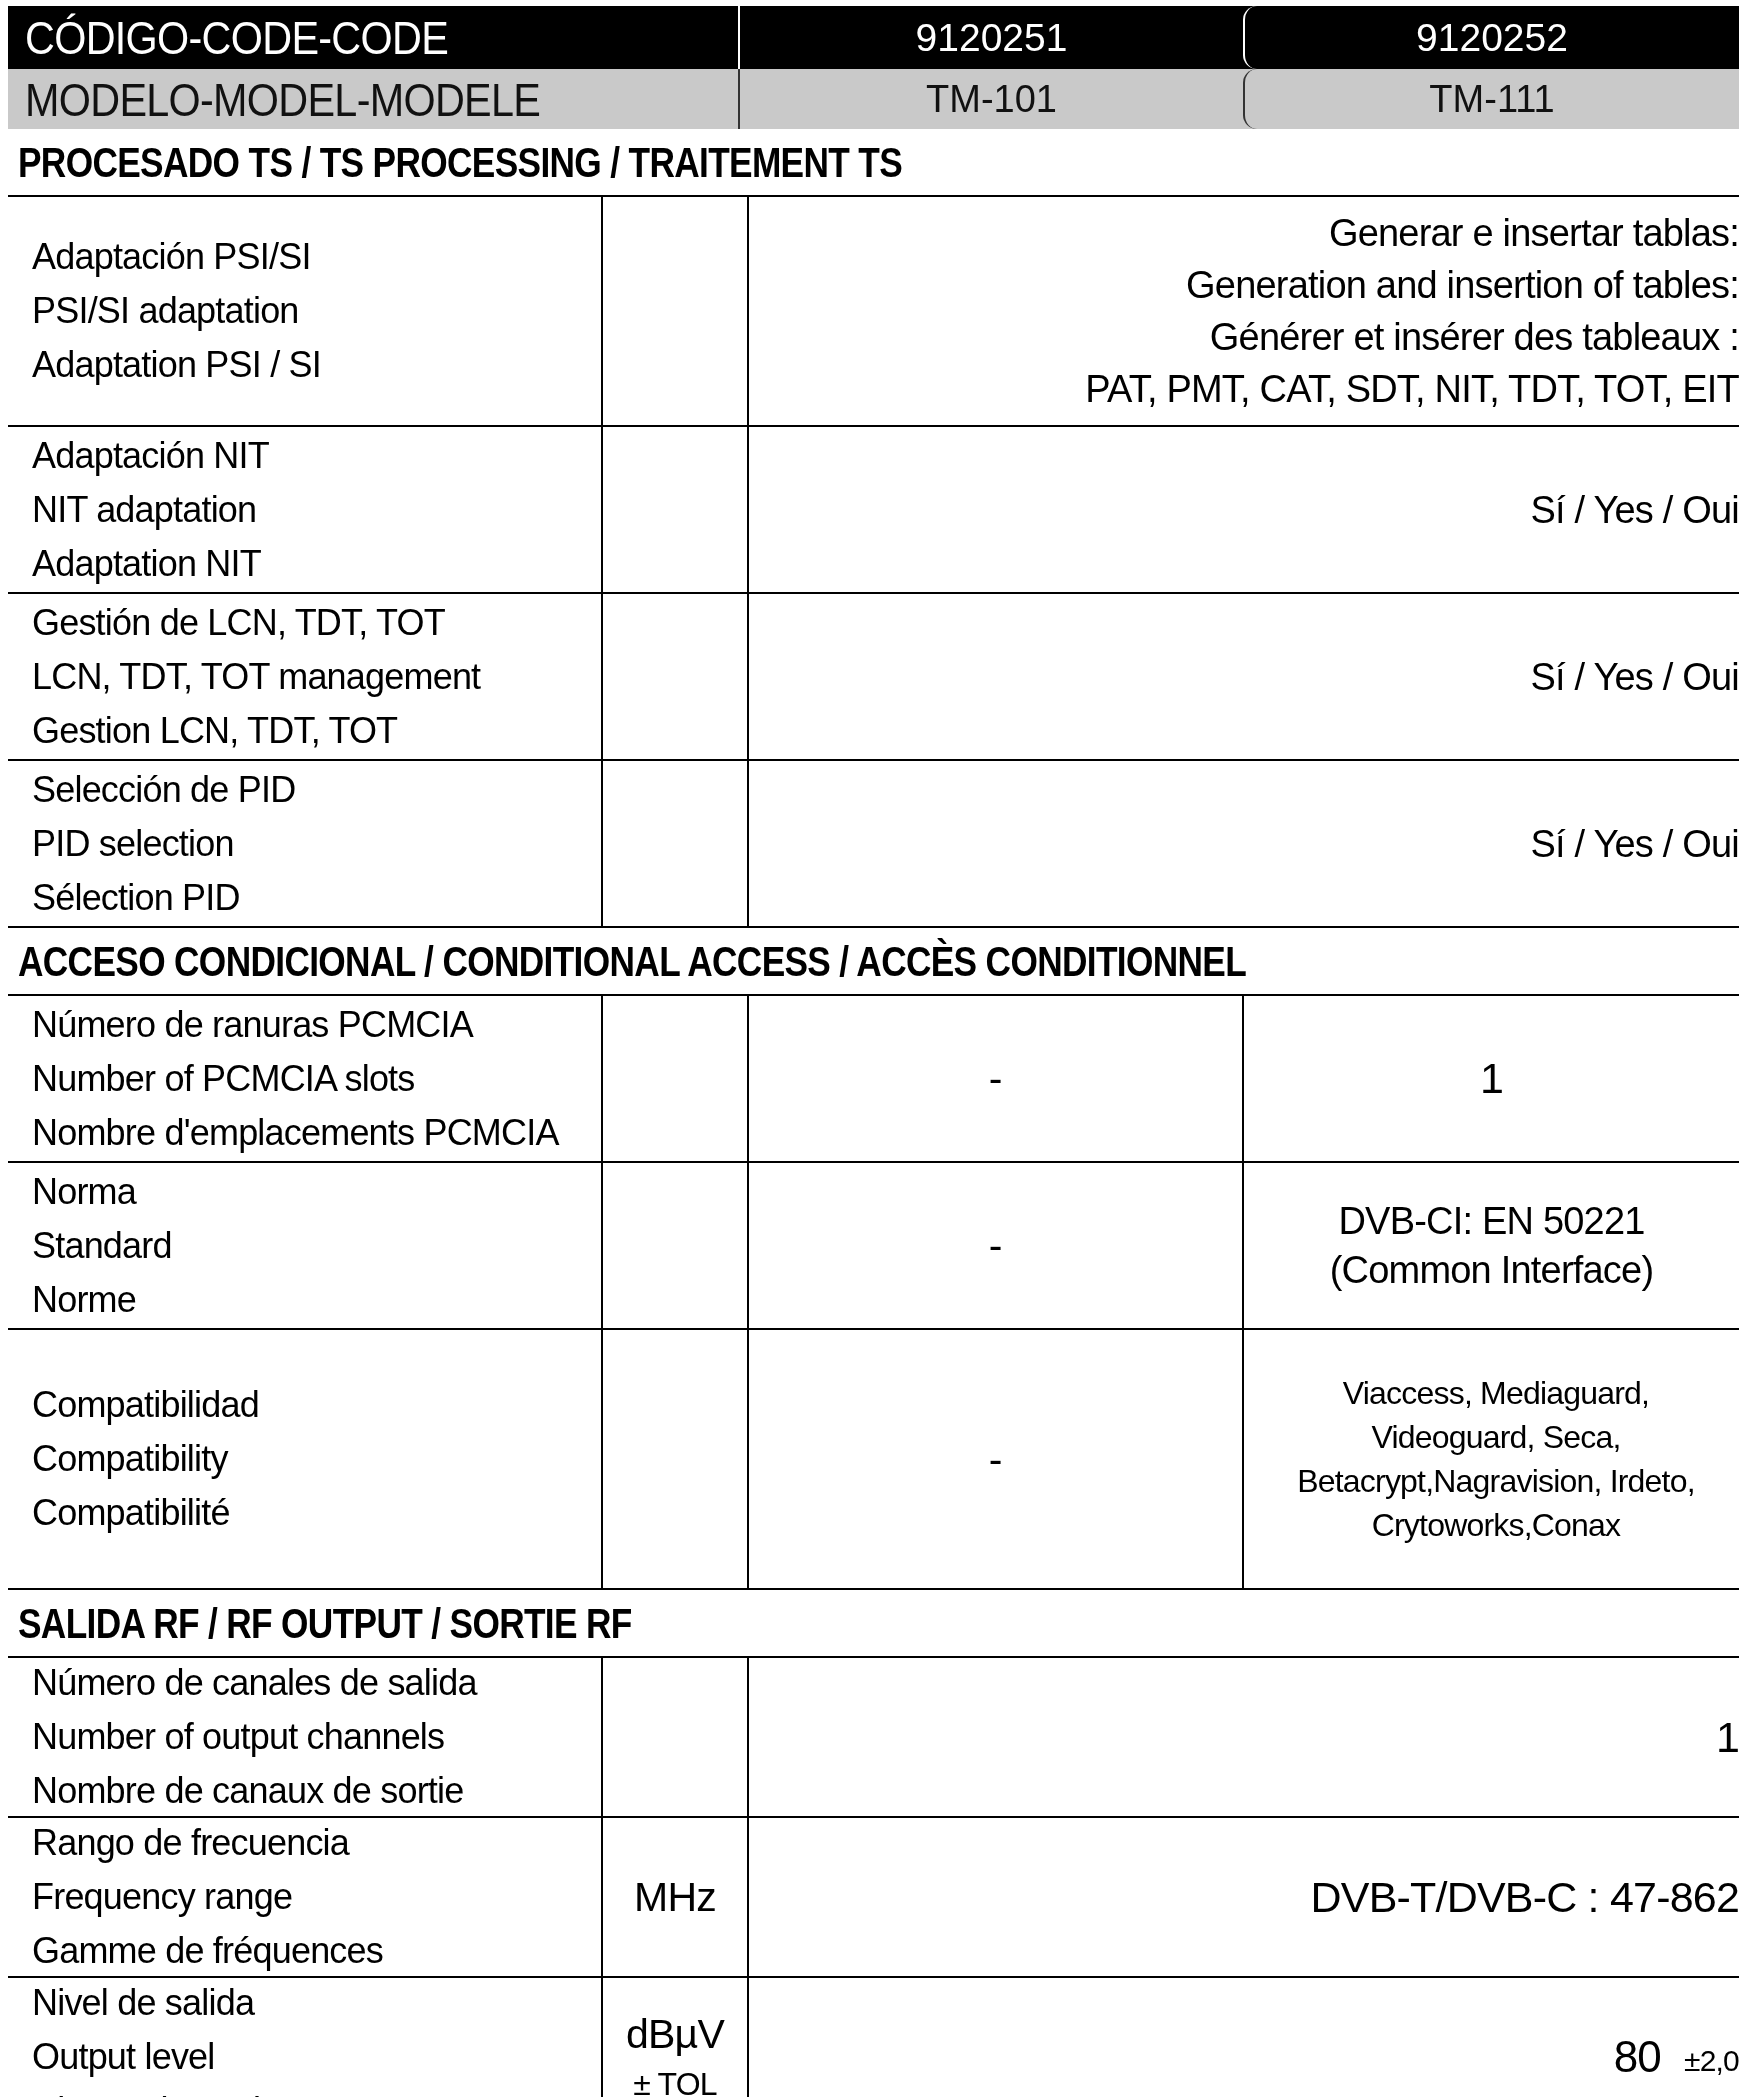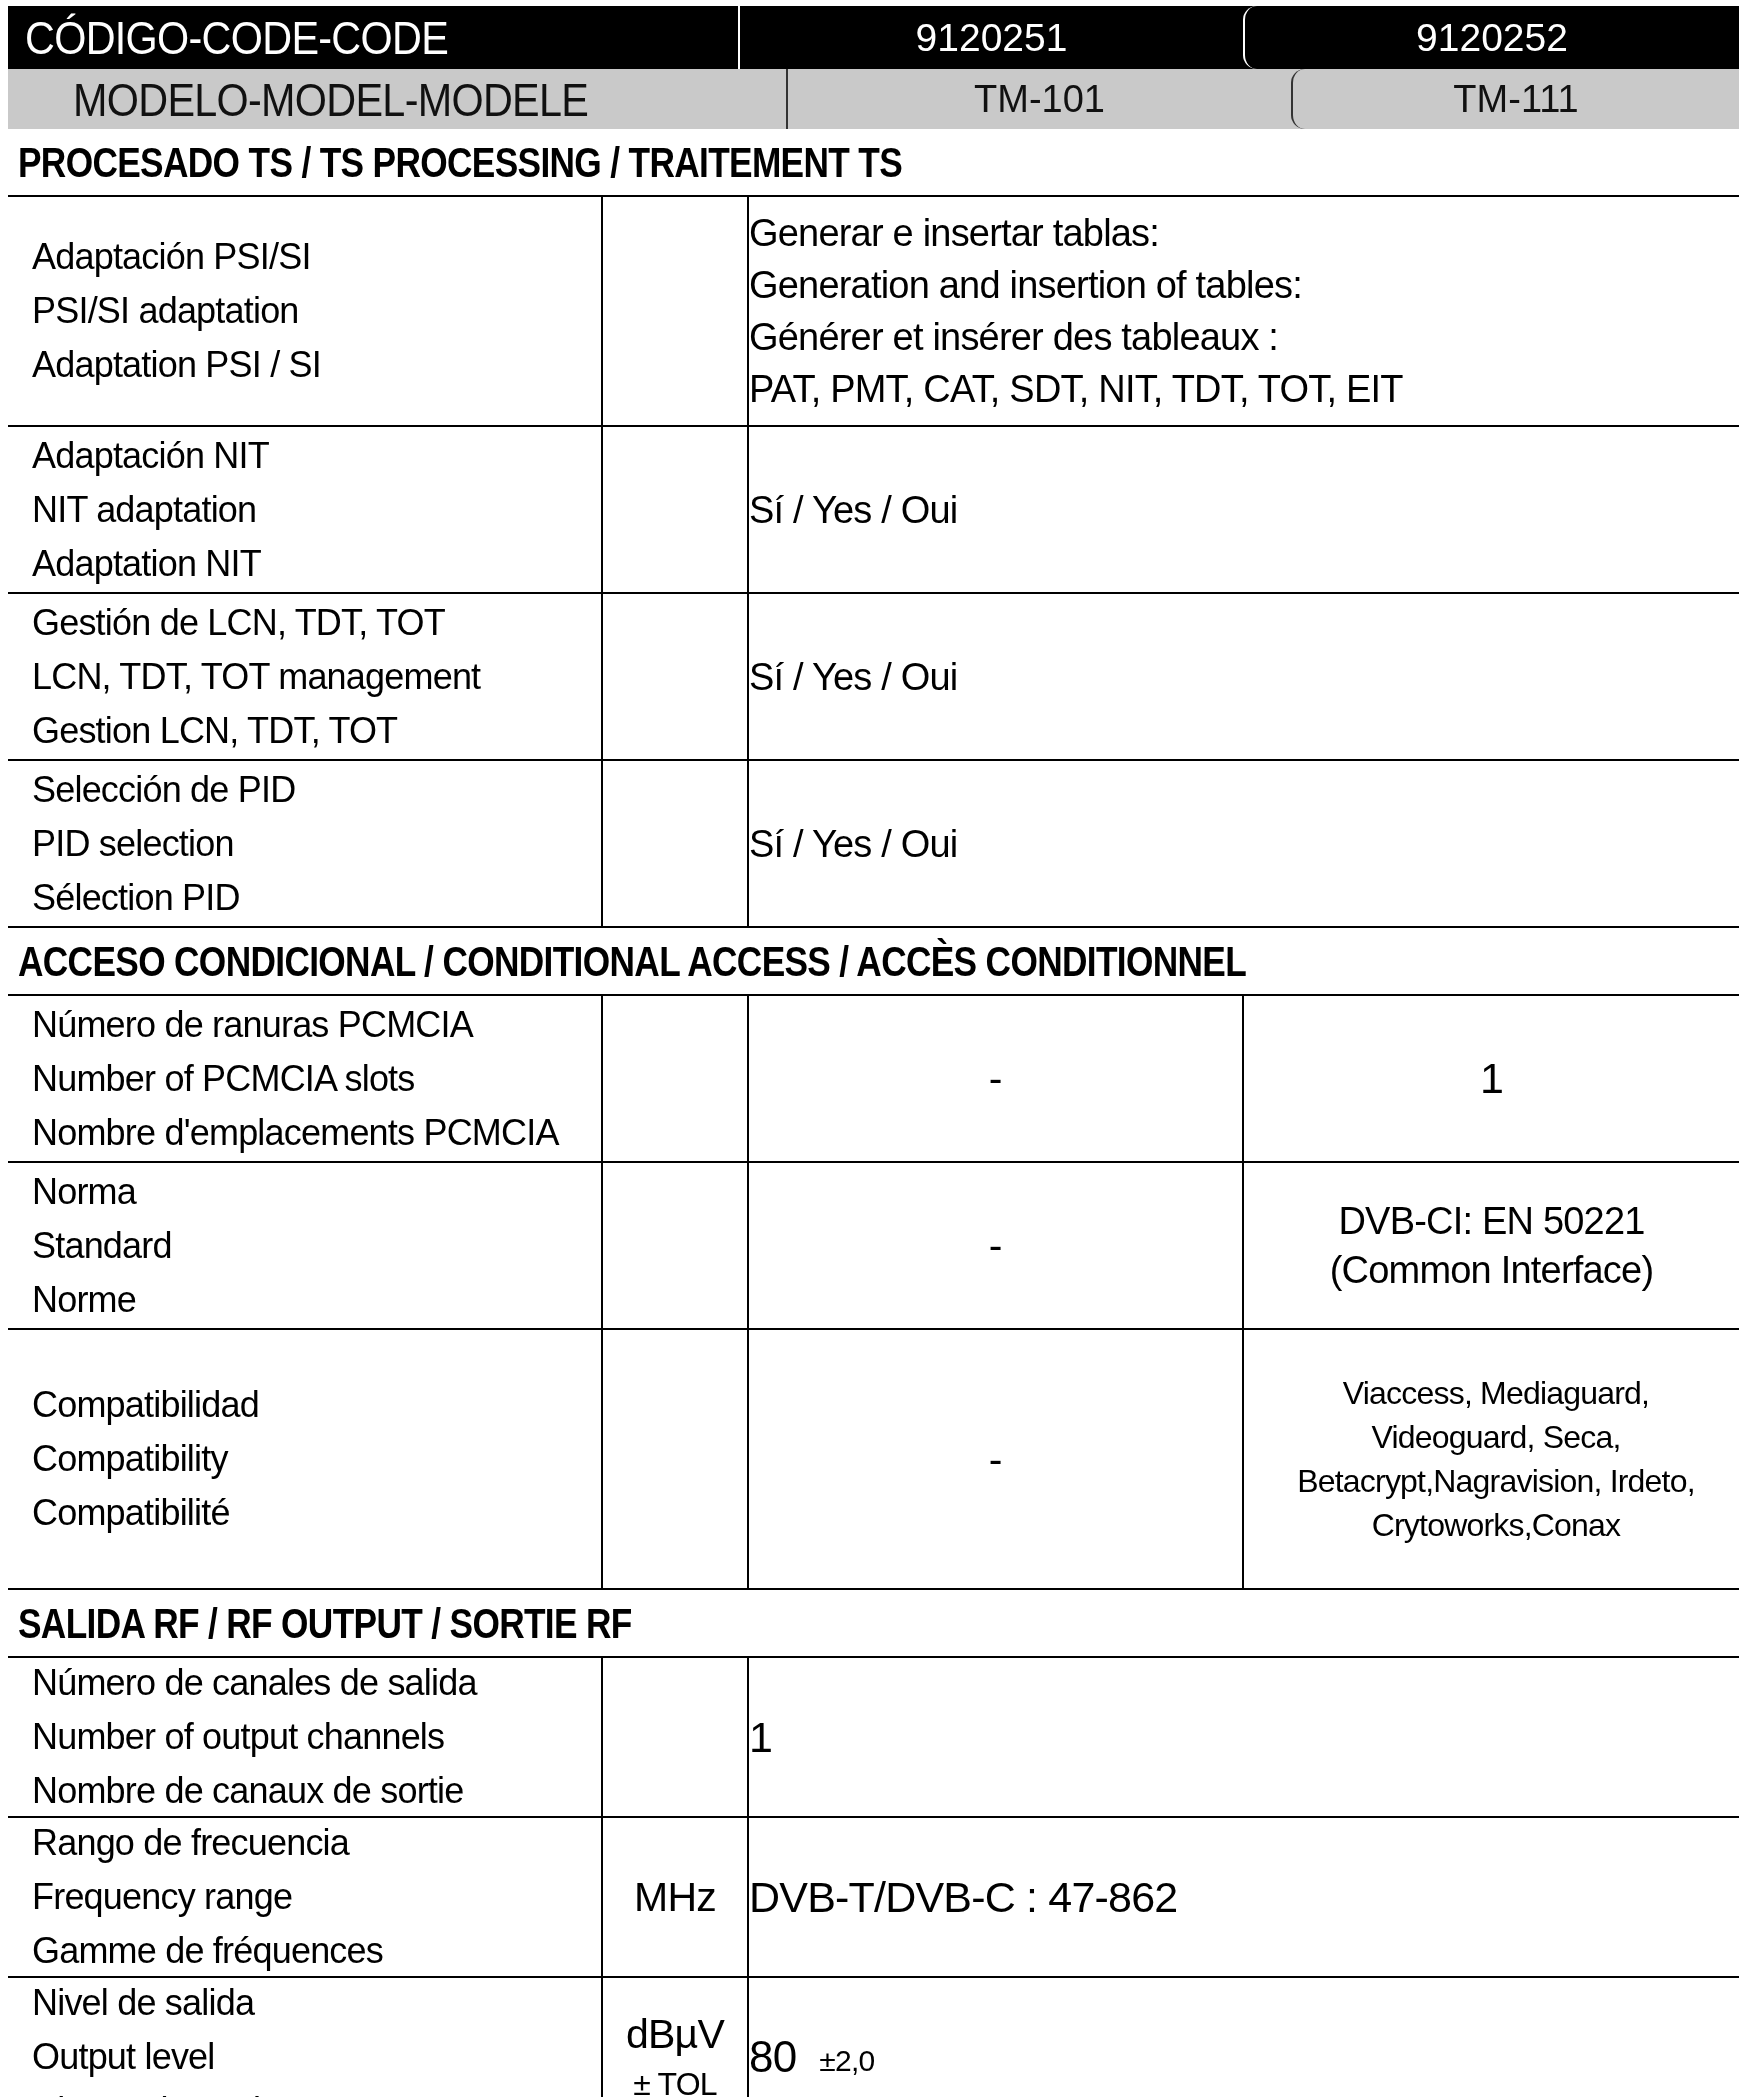--- a/index.html
+++ b/index.html
@@ -7,21 +7,21 @@
   body {
     width:1746px; height:2097px;
     font-family:"Liberation Sans","DejaVu Sans",sans-serif;
     color:#000; overflow:hidden;
   }
   #table { position:relative; margin:6.3px 7px 0 8px; width:1731px; }
 
   
   .hdr { display:flex; align-items:stretch; }
   .hdr-black { height:63px; background:#000; color:#fff; }
-  .hdr-gray  { height:60px; background:#c9c9c9; color:#111;padding-left:48px; }
+  .hdr-gray  { height:60px; background:#c9c9c9; color:#111; }
   .hdr .h-label {
     flex:0 0 730px; display:flex; align-items:center;
     padding-left:17.4px; font-size:47px; letter-spacing:-0.8px;
   }
   .hdr .h-label span { display:inline-block; transform:scaleX(.88); transform-origin:0 50%; white-space:nowrap; }
   .hdr .h-col {
     flex:0 0 505px; display:flex; align-items:center; justify-content:center;
     font-size:39px; letter-spacing:0;
   }
   .hdr .h-col:last-child { flex:1;border-radius:14px; }
@@ -49,21 +49,21 @@
     flex:0 0 593px; display:flex; flex-direction:column; justify-content:center;
     padding-left:24px; font-size:36px; line-height:54px; letter-spacing:-0.8px;
   }
   .unit {
     flex:0 0 148px; border-left:2.4px solid #000; border-right:2.4px solid #000;
     display:flex; flex-direction:column; justify-content:center; align-items:center;
     text-align:right; font-size:41px; letter-spacing:-0.8px;
   }
   .unit .u-small { font-size:32px; margin-top:8px; }
   .val {
-    flex:1; display:flex; flex-direction:column; justify-content:center; align-items:flex-start;
+    flex:1; display:flex; flex-direction:column; justify-content:center; align-items:flex-end;
     text-align:center; font-size:38px; line-height:52px; letter-spacing:-0.8px;
   }
   .val.big   { font-size:43px; }
 
   
   .val-split { flex:1; display:flex; align-items:stretch; }
   .v-a { flex:0 0 495px; border-right:2.4px solid #000;
          display:flex; align-items:center; justify-content:center; font-size:41px; }
   .v-b { flex:1; display:flex; flex-direction:column; justify-content:center; align-items:center;
          text-align:center; font-size:38px; line-height:49px; letter-spacing:-0.8px; }

